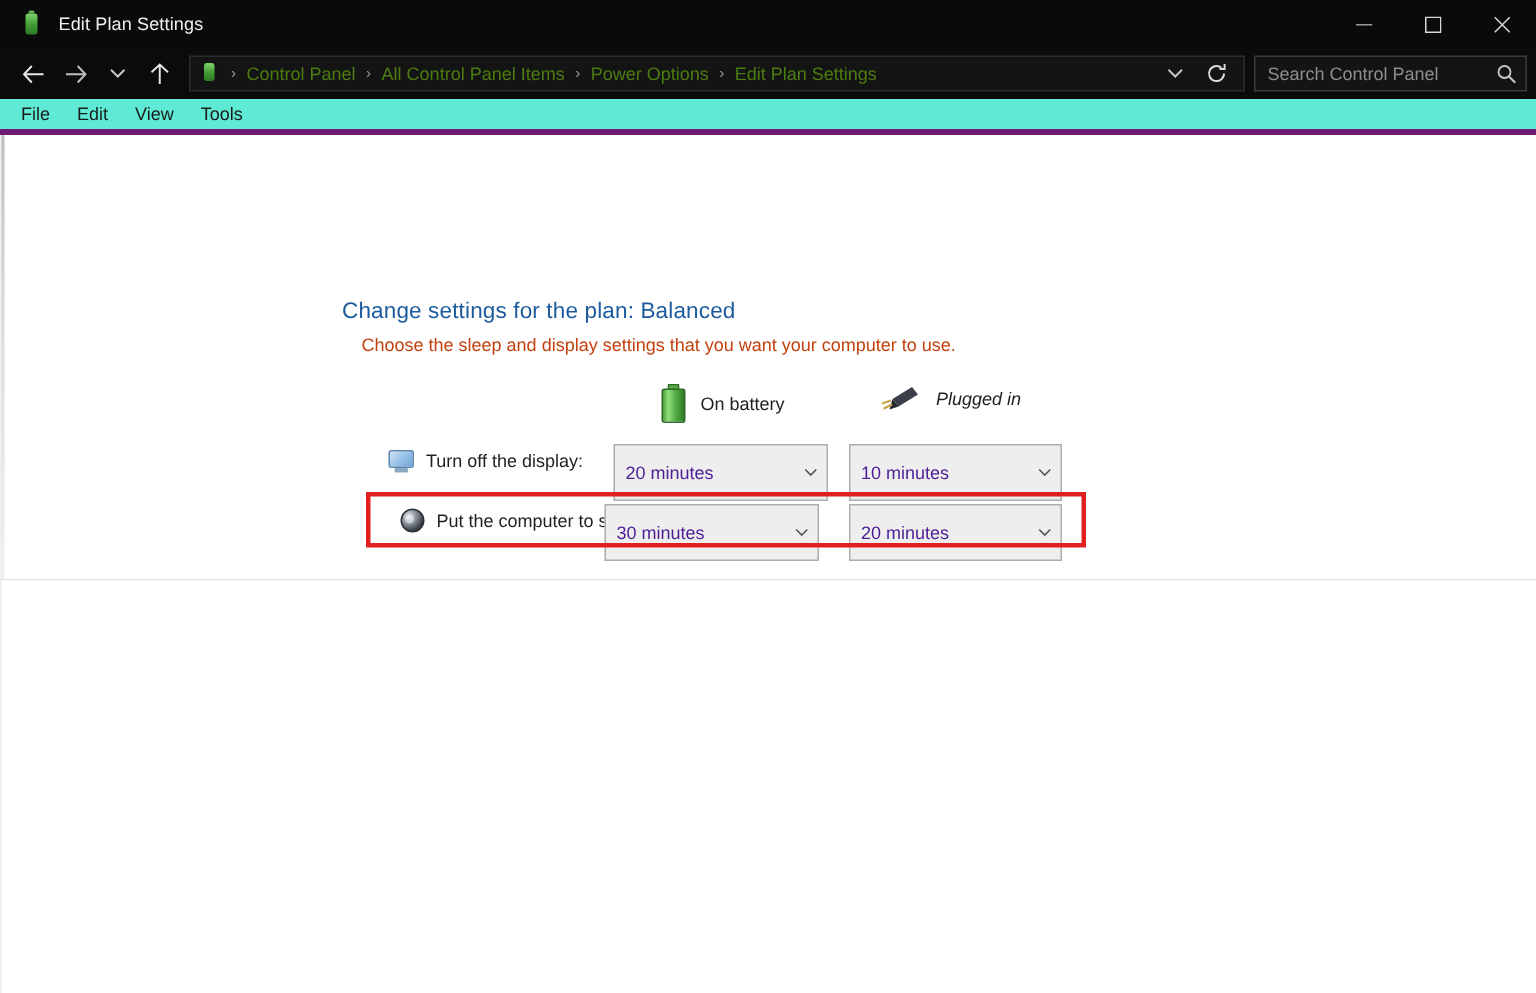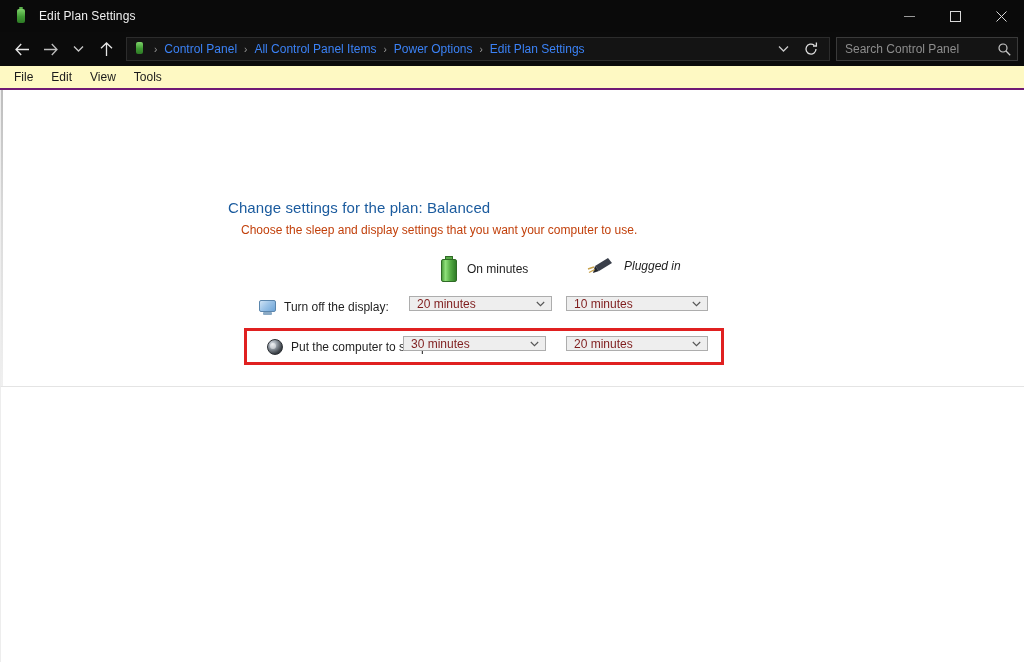--- a/index.html
+++ b/index.html
@@ -53,36 +53,36 @@
     background:#141414; border:1px solid #2c2c2c;
     display:flex; align-items:center; padding: 0 4px 0 6px; min-width:0;
   }
   .crumb-icon { width:14px; height:16px; position:relative; flex:0 0 auto; margin-right: 2px;}
   .crumb-icon .b {
     position:absolute; left:3px; top:1px; width:7px; height:12px;
     background: linear-gradient(180deg,#7fd36b 0%, #3f9a33 55%, #2e7a26 100%);
     border-radius:2px;
   }
   .crumb {
-    color:#3b82f6; font-size:12px; white-space:nowrap; padding: 0 2px;
+    color:#4d7c0f; font-size:12px; white-space:nowrap; padding: 0 2px;
   }
   .crumb-sep { color:#9a9a9a; font-size:10px; padding: 0 5px; user-select:none; }
   .crumb-flex { flex:1 1 auto; }
   .crumb-tools { display:flex; align-items:center; }
   .searchbox {
     width: 182px; height: 24px; background:#141414; border:1px solid #3a3a3a;
     display:flex; align-items:center; padding:0 6px 0 8px; flex:0 0 auto;gap:28px;
   }
   .searchbox .ph { color:#8d8d8d; font-size:12px; flex:1 1 auto; white-space:nowrap; }
   .searchbox .mg { color:#c9c9c9; display:flex; align-items:center;}
 
   
   .menubar {
-    height:24px; flex:0 0 24px; background:#fef9c3; display:flex; align-items:center;
-    border-bottom: 2px solid #701a75;
+    height:24px; flex:0 0 24px; background:#5eead4; display:flex; align-items:center;
+    border-bottom: 4px solid #701a75;
   }
   .menu-item { font-size: 12px; color:#1b1b1b; padding: 0 8px; margin-left:2px; }
   .menu-item:first-child { margin-left: 6px; }
 
   
   .body-area { flex:1 1 auto; position:relative; background:#ffffff; display:flex; flex-direction:column; }
   .content-pane {
     position:relative; height: 297px; flex: 0 0 297px;
     border-bottom: 1px solid #e4e4e4;
     border-left: 1px solid #ededed;
@@ -142,22 +142,22 @@
     background: radial-gradient(circle at 32% 30%, #dfe4ea 0%, #9aa2ab 30%, #3c4248 70%, #1c1f23 100%);
     border:1px solid #2b2f34;
   }
   .icon-moon .crater {
     position:absolute; left:3px; top:4px; width:6px; height:6px; border-radius:50%;
     background: rgba(255,255,255,.45);
   }
 
   
   .dd {
-    position:absolute; height:15px; border:1px solid #adadad; background:#eeeeee;
-    display:flex; align-items:center; font-size:12px; color:#7f1d1d;
+    position:absolute; height:38px; border:1px solid #adadad; background:#eeeeee;
+    display:flex; align-items:center; font-size:12px; color:#4c1d95;
   }
   .dd .val { padding-left:7px; flex:1 1 auto; white-space:nowrap; }
   .dd .chev { width:22px; display:flex; align-items:center; justify-content:center; color:#4a4a4a; }
 
   .dd.d-r1c1 { left:408px; top:206px; width:143px; }
   .dd.d-r1c2 { left:565px; top:206px; width:142px; }
   .dd.d-r2c1 { left:402px; top:246px; width:143px; }
   .dd.d-r2c2 { left:565px; top:246px; width:142px; }
 
   .highlight-box {
@@ -283,21 +283,21 @@
       <div class="left-rail"></div>
 
       <div class="h1">Change settings for the plan: Balanced</div>
       <div class="sub">Choose the sleep and display settings that you want your computer to use.</div>
 
       <div class="colhead battery">
         <span class="icon-battery">
           <span class="cap"></span>
             <span class="body"></span>
         </span>
-        <span class="lbl">On minutes</span>
+        <span class="lbl">On battery</span>
       </div>
 
       <div class="colhead plugged">
         <span class="icon-plug">
           <svg width="28" height="20" viewBox="0 0 28 20">
             <path d="M9 10 L22 2 L26 7 L13 15 Z" fill="#3a3f4a"></path>
             <path d="M9 10 L13 15 L7 17 Z" fill="#23262d"></path>
             <path d="M8 11 L2 13 M8.8 13.5 L3 16.5" stroke="#c8a24a" stroke-width="1.4" fill="none"></path>
           </svg>
         </span>

